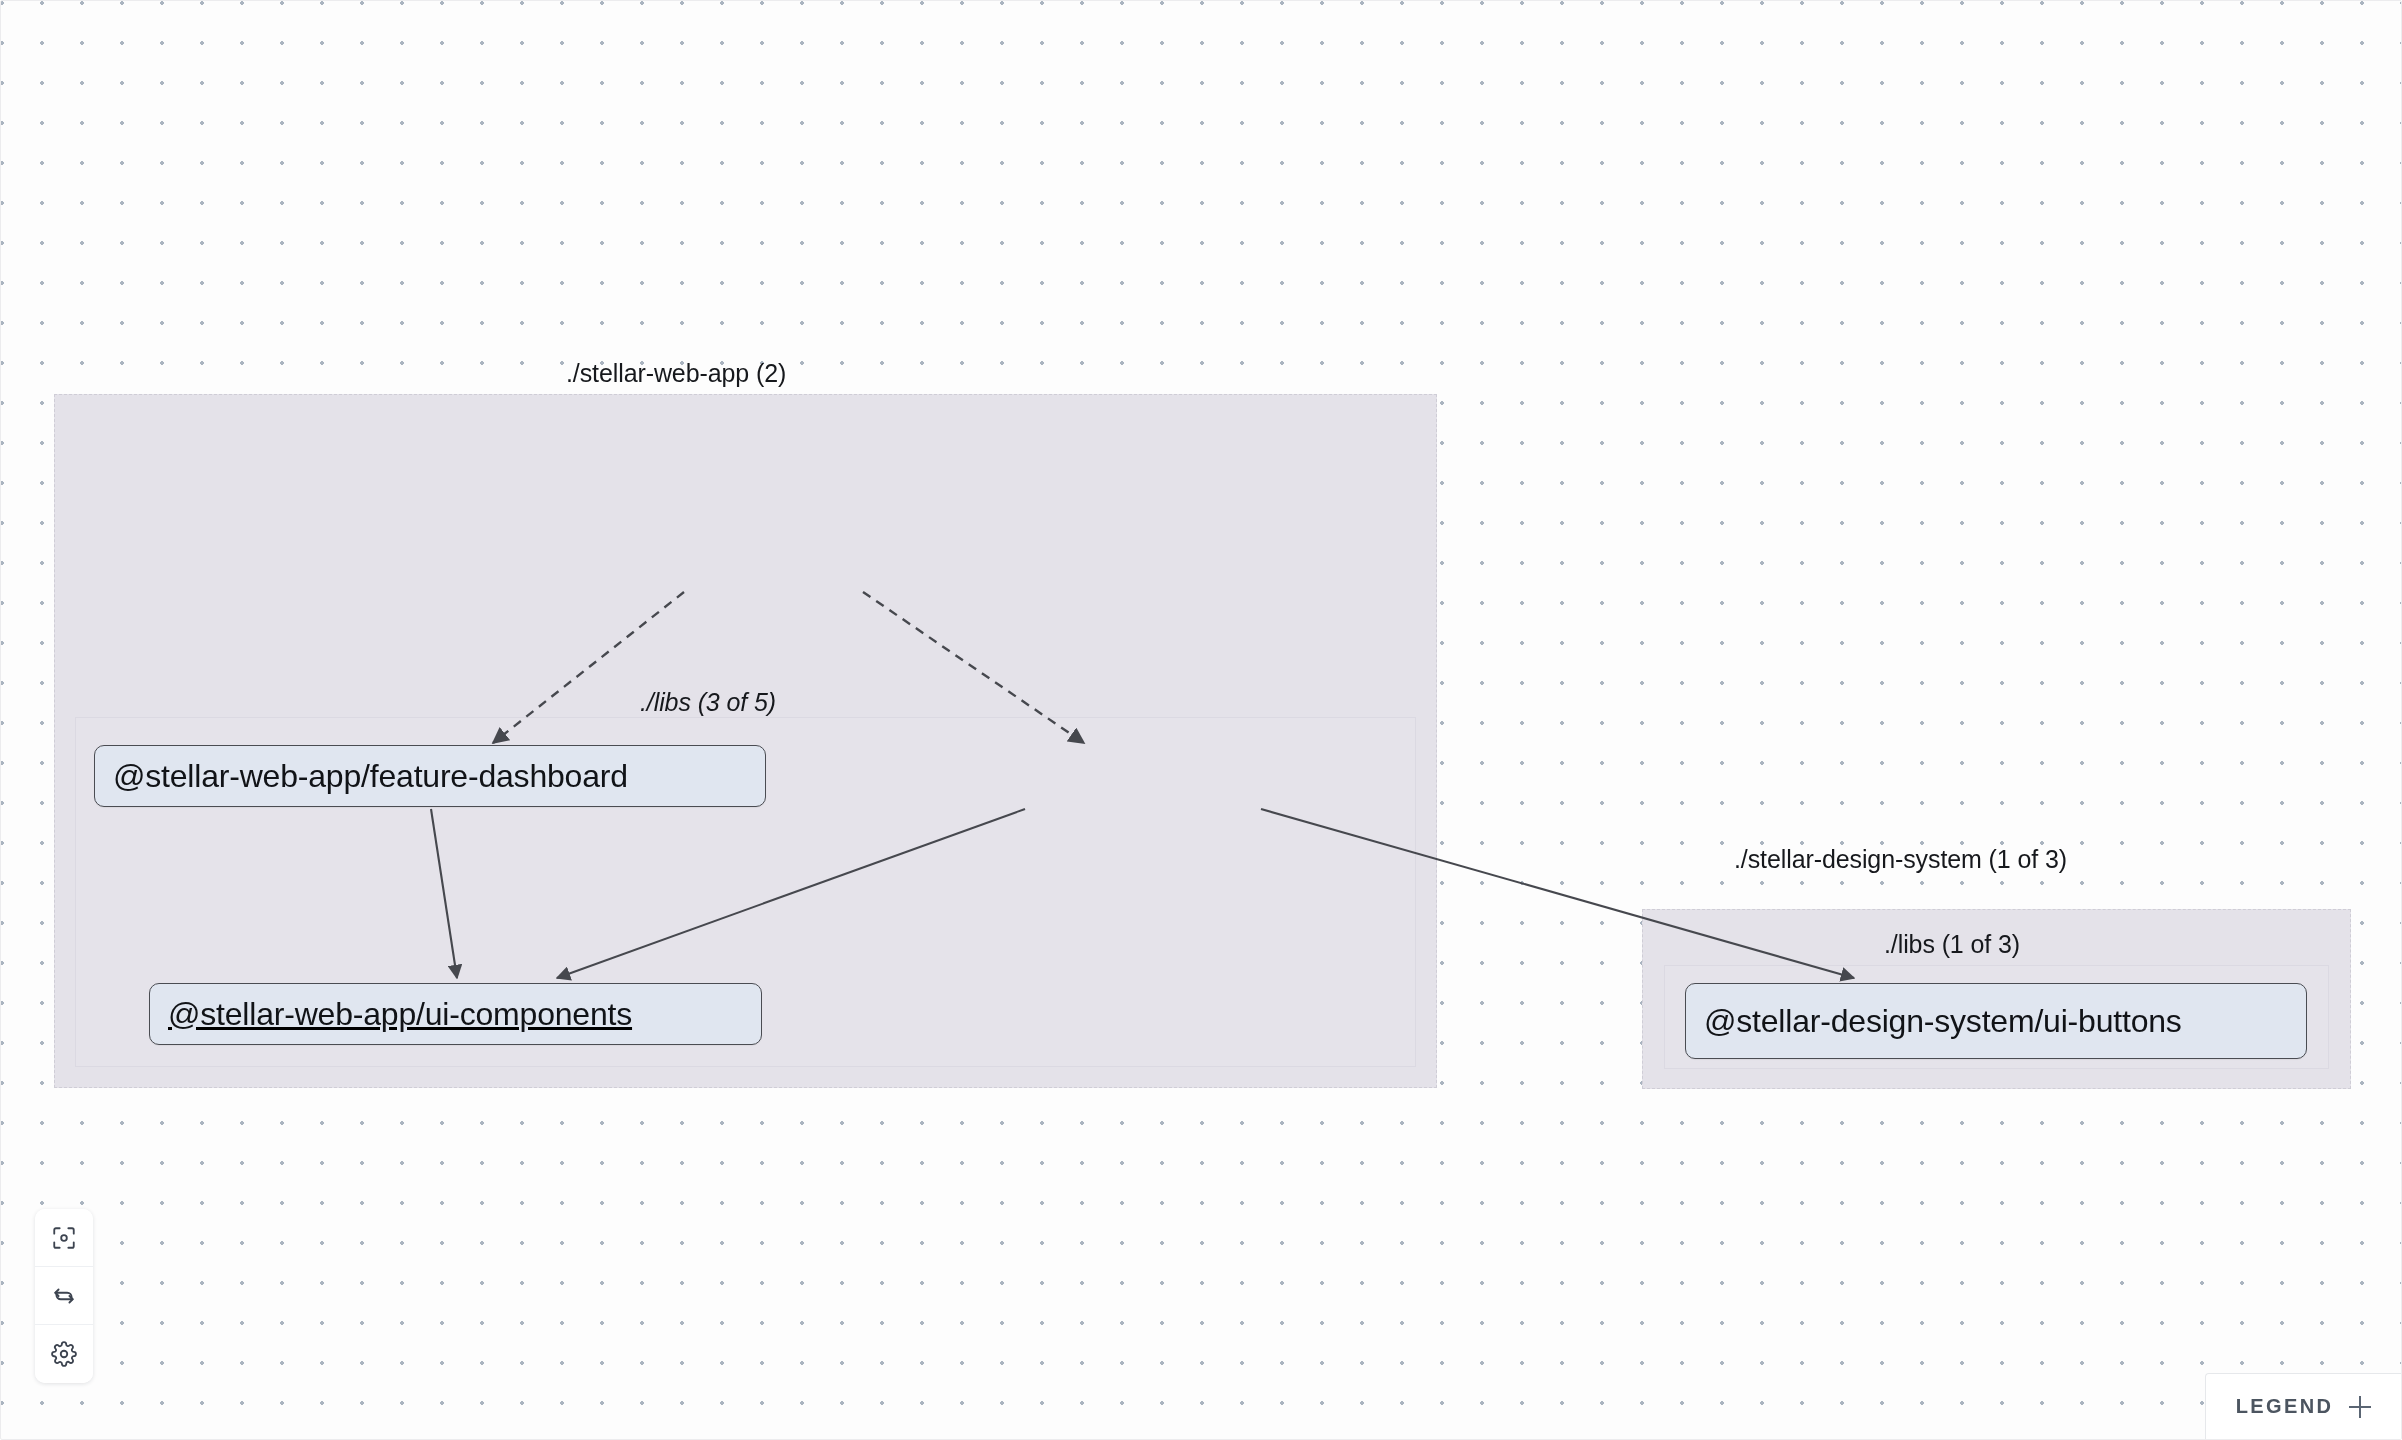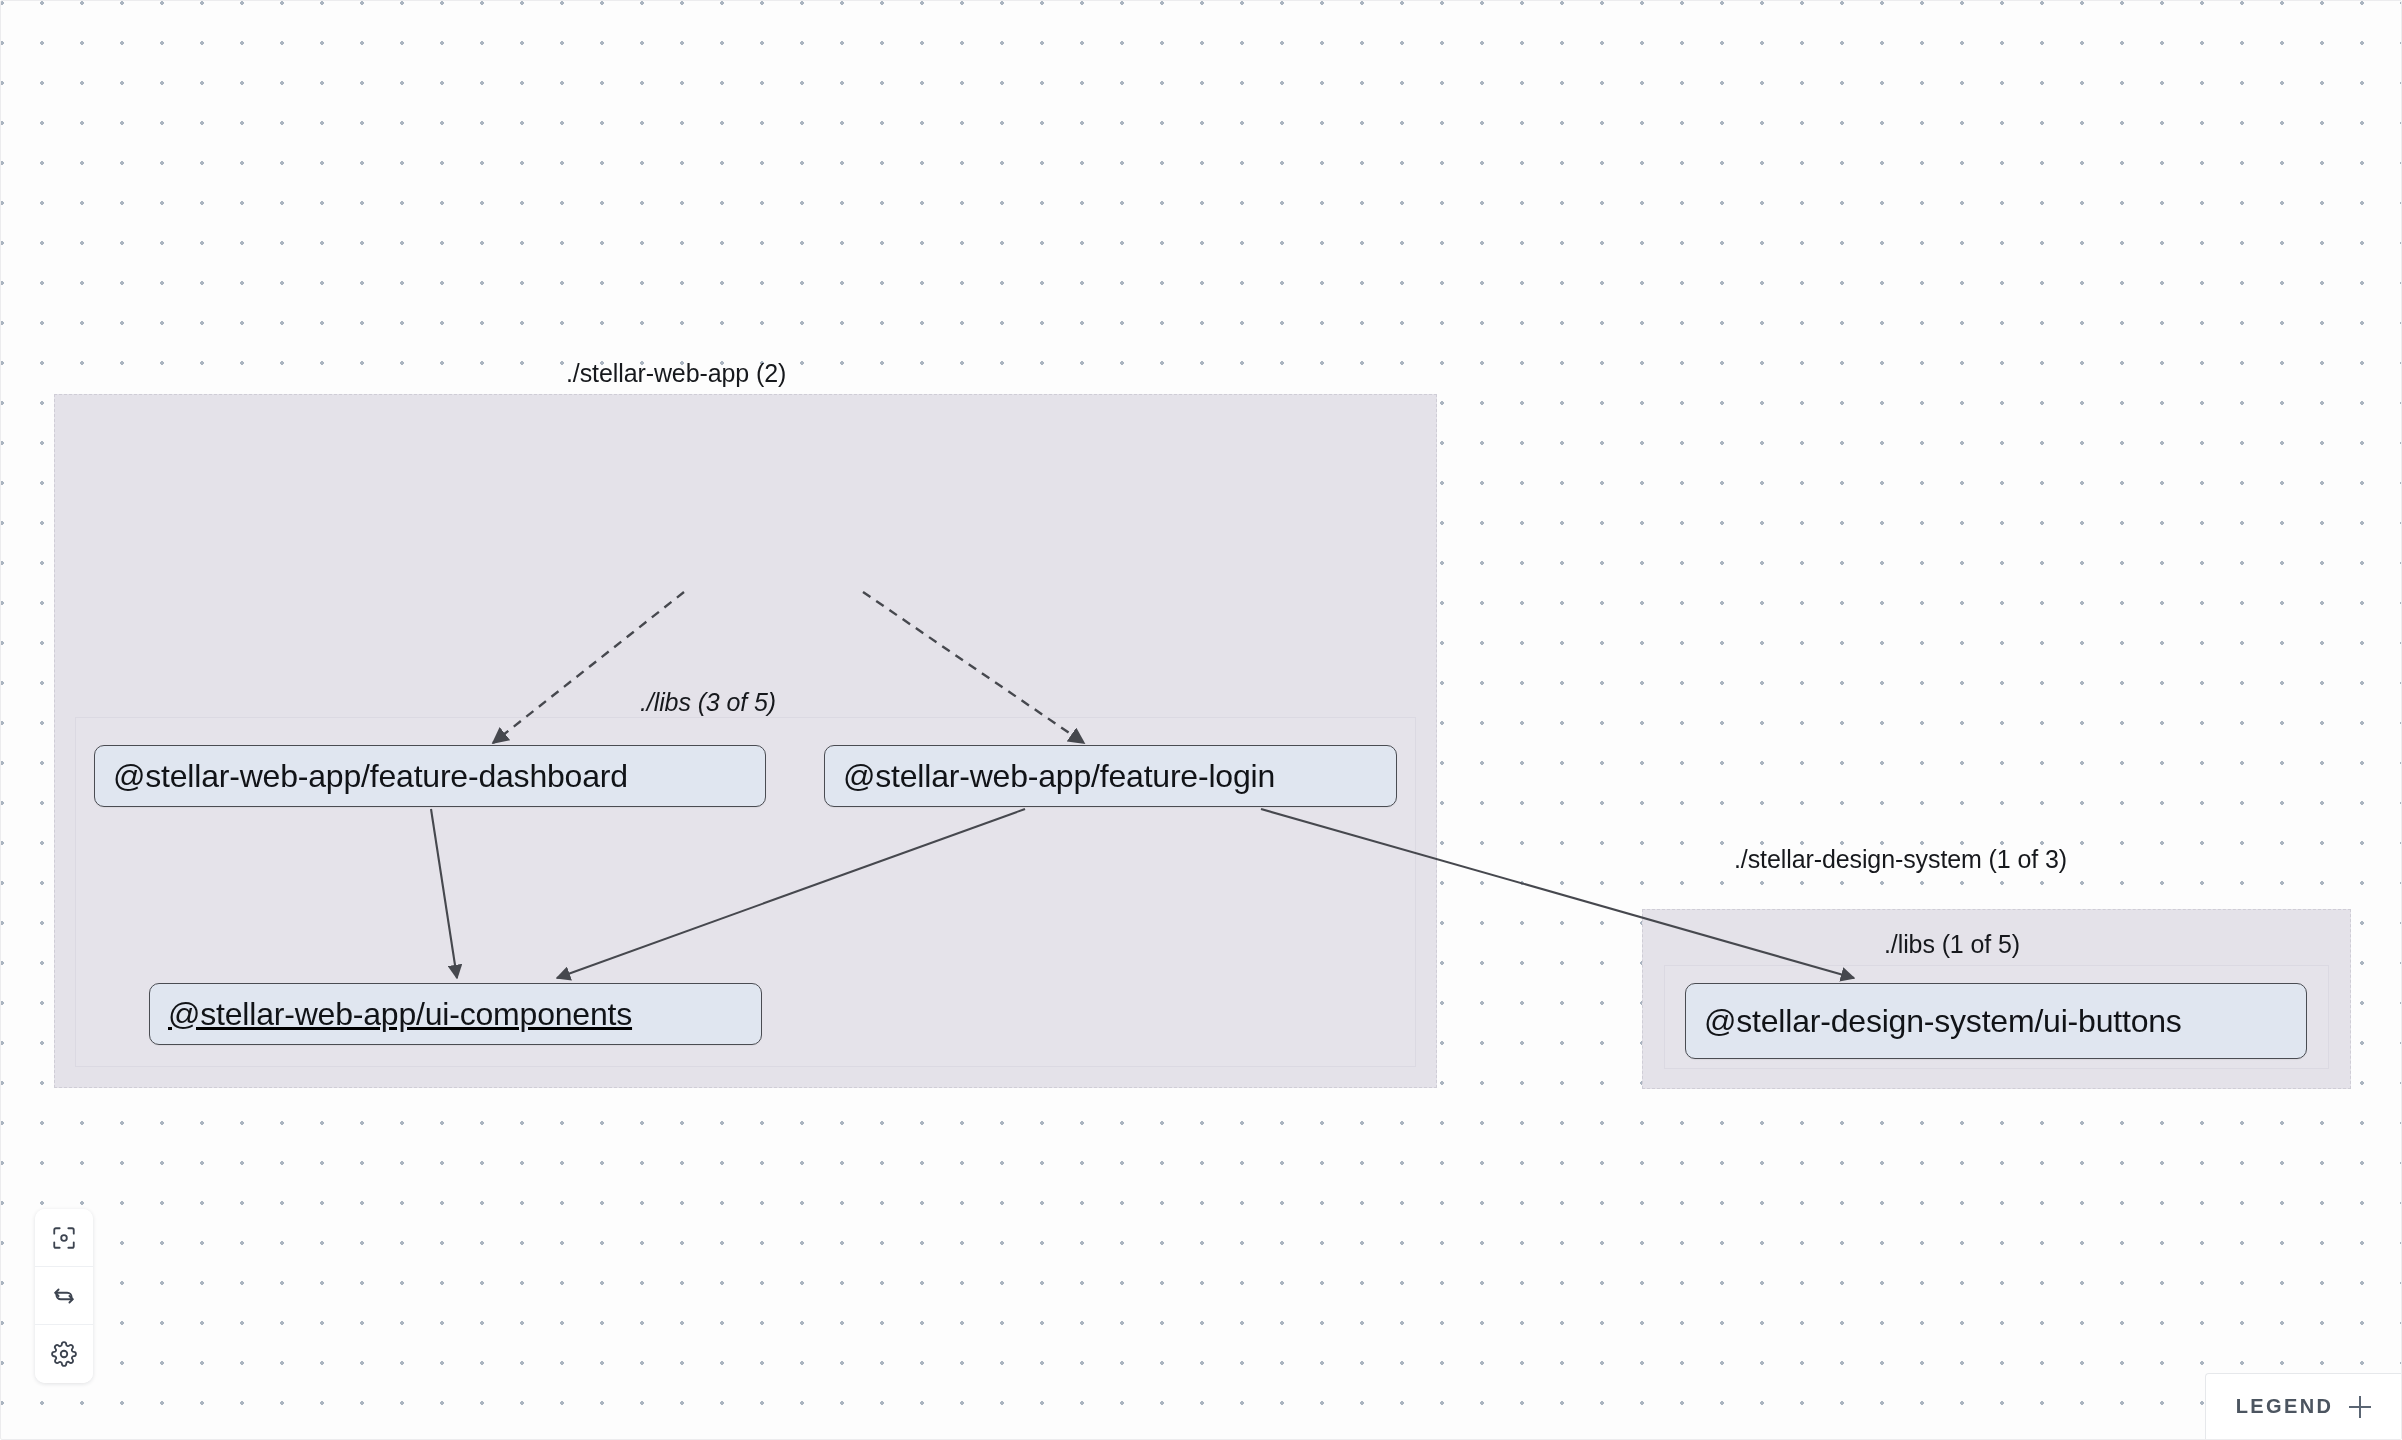--- a/index.html
+++ b/index.html
@@ -183,21 +183,21 @@
 
   <div class="group-label" style="left:565px; top:358px;">./stellar-web-app (2)</div>
   <div class="group" style="left:53px; top:393px; width:1383px; height:694px;"></div>
 
   <div class="group-label" style="left:639px; top:687px;font-style:italic;">./libs (3 of 5)</div>
   <div class="subgroup" style="left:74px; top:716px; width:1341px; height:350px;"></div>
 
   <div class="group-label" style="left:1733px; top:844px;">./stellar-design-system (1 of 3)</div>
   <div class="group" style="left:1641px; top:908px; width:709px; height:180px;"></div>
 
-  <div class="group-label" style="left:1883px; top:929px;">./libs (1 of 5)</div>
+  <div class="group-label" style="left:1883px; top:929px;">./libs (1 of 3)</div>
   <div class="subgroup" style="left:1663px; top:964px; width:665px; height:104px;"></div>
 
 
   <svg id="edges" viewBox="0 0 2402 1440" xmlns="http://www.w3.org/2000/svg">
     <defs>
       <marker id="arrow" viewBox="0 0 10 10" refX="9" refY="5" markerWidth="7" markerHeight="7" orient="auto-start-reverse">
         <path d="M 0 0 L 10 5 L 0 10 z" fill="#46484e"></path>
       </marker>
     </defs>
 
@@ -209,23 +209,20 @@
 
     <path d="M 1024,808 L 556,977" fill="none" stroke="#46484e" stroke-width="2.1" marker-end="url(#arrow)"></path>
 
     <path d="M 1260,808 L 1853,977" fill="none" stroke="#46484e" stroke-width="2.1" marker-end="url(#arrow)"></path>
   </svg>
 
   <div class="node" style="left:93px; top:744px; width:672px; height:62px;">
     <span class="node-label">@stellar-web-app/feature-dashboard</span>
   </div>
 
-  <div class="node" style="left:823px; top:744px; width:573px; height:62px;">
-    <span class="node-label">@stellar-web-app/feature-login</span>
-  </div>
 
   <div class="node" style="left:148px; top:982px; width:613px; height:62px;text-decoration:underline;">
     <span class="node-label">@stellar-web-app/ui-components</span>
   </div>
 
   <div class="node" style="left:1684px; top:982px; width:622px; height:76px;">
     <span class="node-label">@stellar-design-system/ui-buttons</span>
   </div>
 
   <div id="controls">

